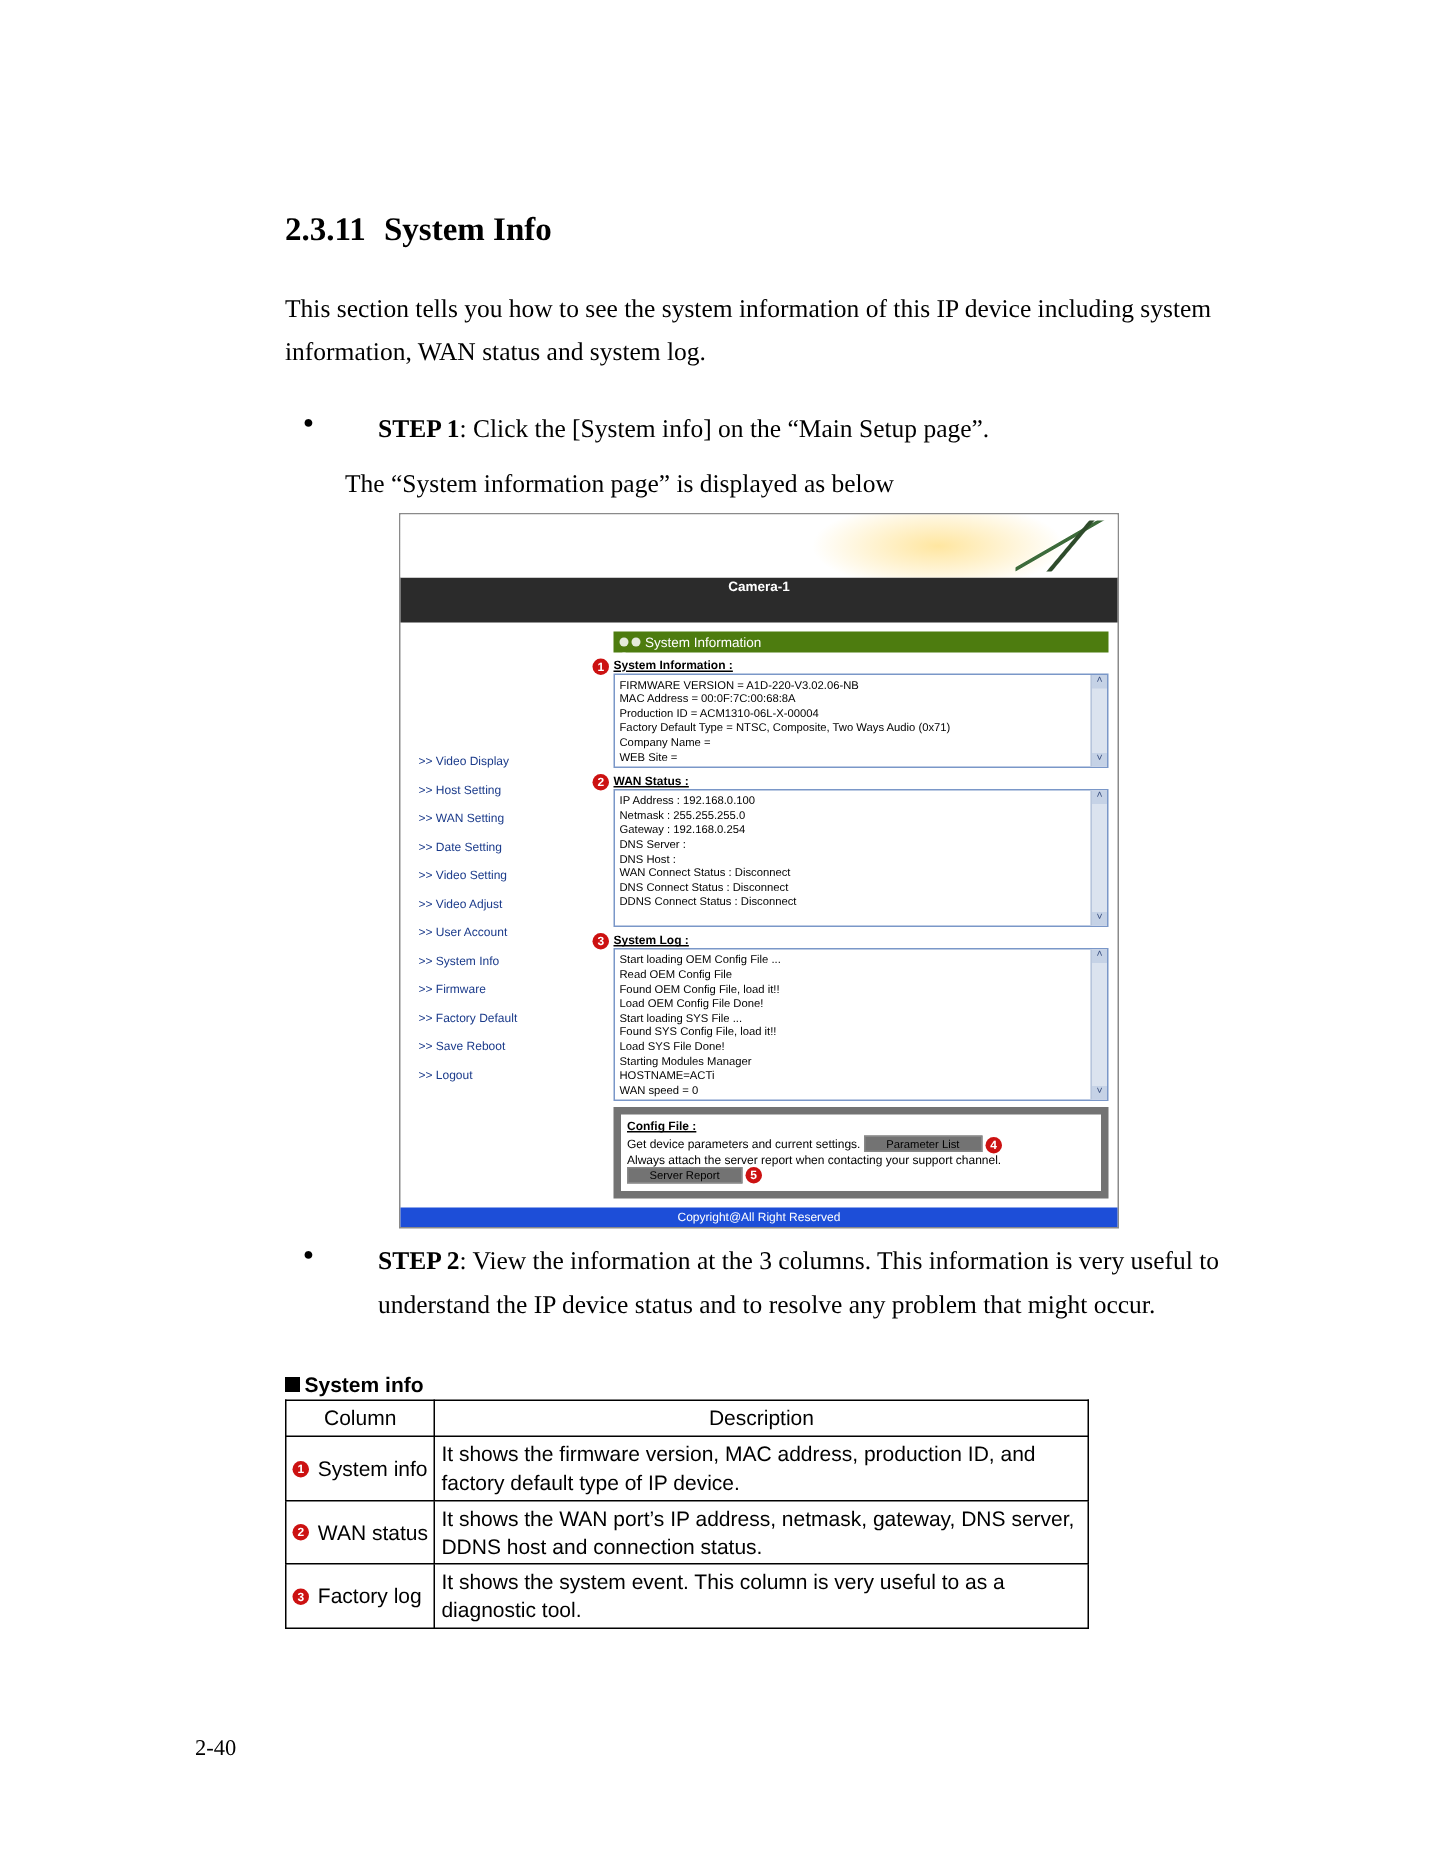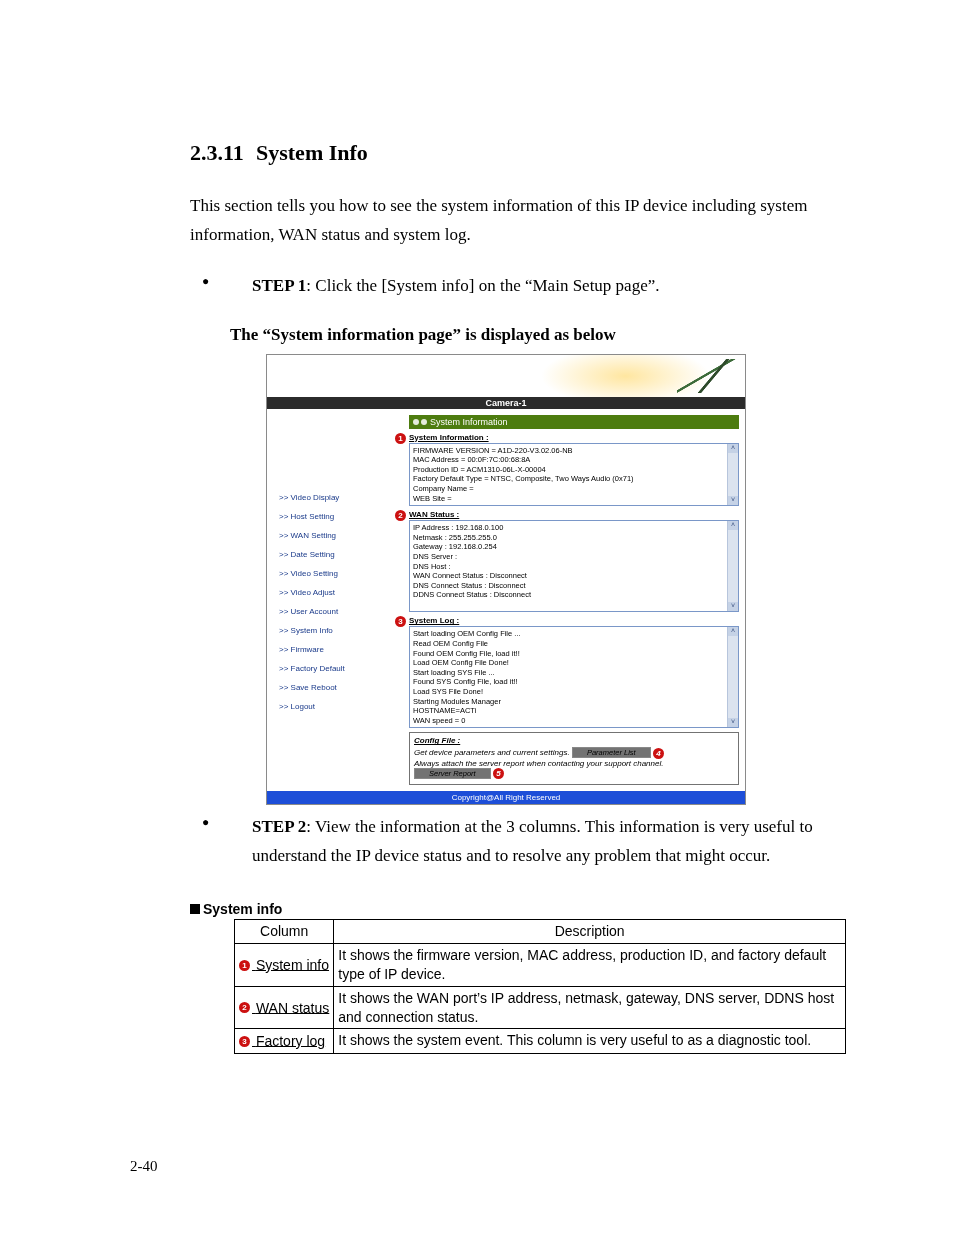--- a/index.html
+++ b/index.html
@@ -49,22 +49,21 @@
   }
   .step-line {
     font-size: 17px;
     line-height: 1.7;
     margin-left: 22px;
   }
   .step-line b { font-weight: bold; }
   .caption {
     font-size: 17px;
     line-height: 1.7;
-    margin: 20px 0 4px 0;
-    font-weight: bold;
+    margin: 8px 0 4px 0;
   }
 
   
   .shot {
     width: 478px;
     margin: 2px 0 8px 36px;
     border: 1px solid #8a8a8a;
     background: #fff;
     font-family: Arial, Helvetica, sans-serif;
     font-size: 8px;
@@ -81,21 +80,21 @@
       linear-gradient(-50deg, rgba(0,0,0,0) 40%, #2e4b2b 41%, #2e4b2b 44%, rgba(0,0,0,0) 45%),
       linear-gradient(-30deg, rgba(0,0,0,0) 50%, #3d6b3a 51%, #3d6b3a 54%, rgba(0,0,0,0) 55%);
   }
   .cam-title {
     background: #2b2b2b;
     color: #fff;
     font-weight: bold;
     text-align: center;
     font-size: 9px;
     line-height: 1;
-    padding: 2px 0 1px 0;
+    padding: 2px 0 19px 0;
   }
   .shot-body {
     display: flex;
     align-items: center;
   }
   .shot-nav {
     width: 142px;
     padding: 10px 6px 6px 12px;
     box-sizing: border-box;
   }
@@ -164,24 +163,23 @@
     line-height:11px;
     vertical-align:middle;
     margin-right:2px;
   }
   .co-red { background:#c11; }
   .co-subhead {
     position:absolute; left:-14px; top:0;
   }
   .config-block {
     font-size:8px;
-    border:1px solid #737373;
+    border:5px solid #737373;
     padding:3px 4px 5px 4px;
     margin-top:3px;
-    font-style:italic;
   }
   .config-block .cfg-title { font-weight:bold; text-decoration: underline; margin-bottom:2px; }
   .mini-btn {
     display:inline-block;
     border:1px solid #888;
     background:#737373;
     padding:0 14px;
     font-size:7.5px;
   }
   .shot-footer {
@@ -197,40 +195,38 @@
     font-family: Arial, Helvetica, sans-serif;
     font-weight: bold;
     font-size: 14px;
     margin: 30px 0 2px 0;
   }
   .table-heading .sq {
     display:inline-block; width:10px; height:10px; background:#000; margin-right:3px;
   }
   table.info-table {
     border-collapse: collapse;
-    width: 612px;
+    width: 536px;
     font-family: Arial, Helvetica, sans-serif;
     font-size: 14px;
-    margin-left: 44px;
   }
   table.info-table th, table.info-table td {
     border: 1px solid #000;
     padding: 2px 4px;
     vertical-align: top;
     text-align: left;
     line-height: 1.35;
   }
   table.info-table th {
     font-weight: normal;
     text-align: center;
   }
   table.info-table td.col-name {
     white-space: nowrap;
     vertical-align: middle;
-    text-decoration: underline;
   }
   table.info-table td.col-name .lbl {
     vertical-align: middle;
   }
   .page-num {
     position: absolute;
     left: 130px;
     bottom: 60px;
     font-size: 15px;
   }

